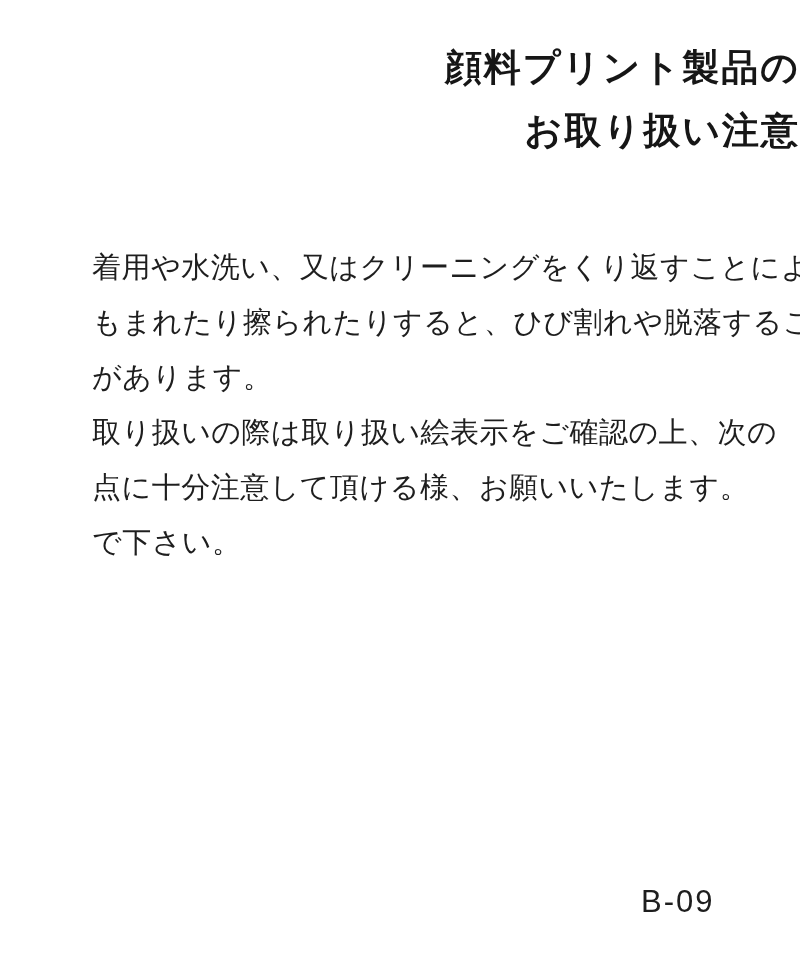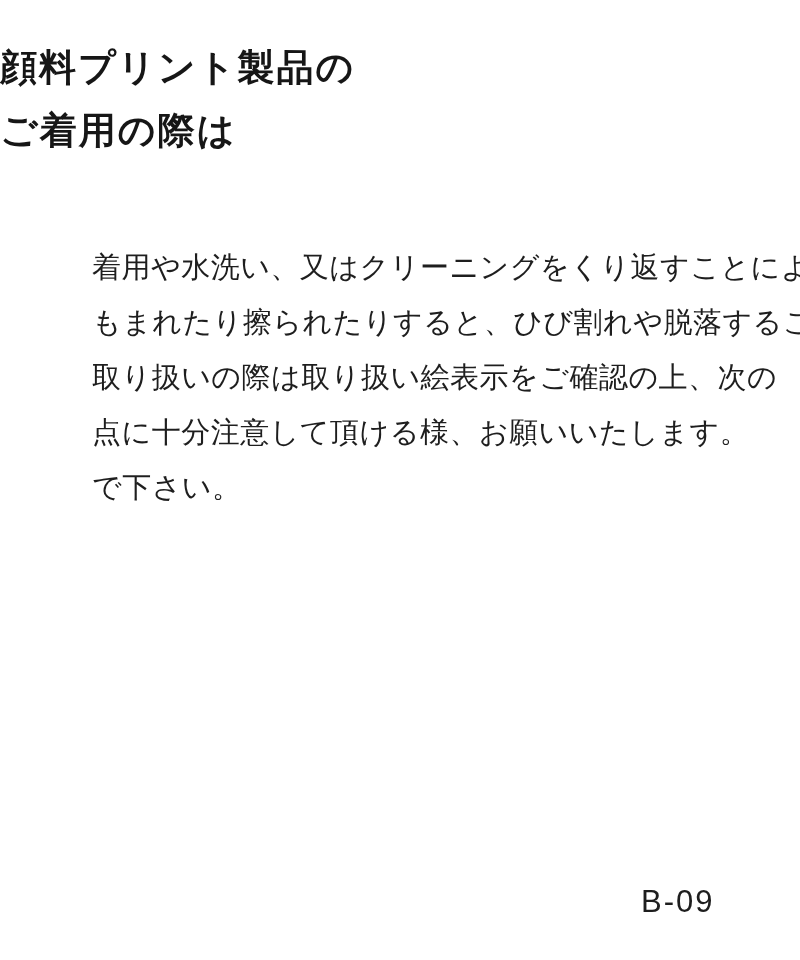--- a/index.html
+++ b/index.html
@@ -16,21 +16,21 @@
     position: relative;
     width: 800px;
     height: 960px;
     background: #ffffff;
     overflow: hidden;
     color: #1b1b1b;
   }
   .title {
     margin: 0;
     padding-top: 36px;
-    text-align: left;
+    text-align: right;
     font-size: 37px;
     font-weight: 700;
     line-height: 63px;
     letter-spacing: 2px;
     color: #161616;
   }
   .title-line {
     display: block;
   }
   .body-text {
@@ -58,26 +58,27 @@
     margin-left: 21px;
   }
 </style>
 </head>
 <body>
 
 <div class="page">
 
   <h1 class="title">
     <span class="title-line">顔料プリント製品の</span>
-    <span class="title-line">ご着用の際は</span>
+    <span class="title-line">お取り扱い注意</span>
   </h1>
 
   <div class="body-text">
     <div class="body-line">着用や水洗い、又はクリーニングをくり返すことにより、</div>
     <div class="body-line">もまれたり擦られたりすると、ひび割れや脱落すること</div>
+    <div class="body-line">があります。</div>
     <div class="body-line">取り扱いの際は取り扱い絵表示をご確認の上、次の</div>
     <div class="body-line">点に十分注意して頂ける様、お願いいたします。</div>
     <div class="body-line">で下さい。</div>
   </div>
 
   <div class="footer-code">B-09</div>
 
 </div>
 
 </body></html>

